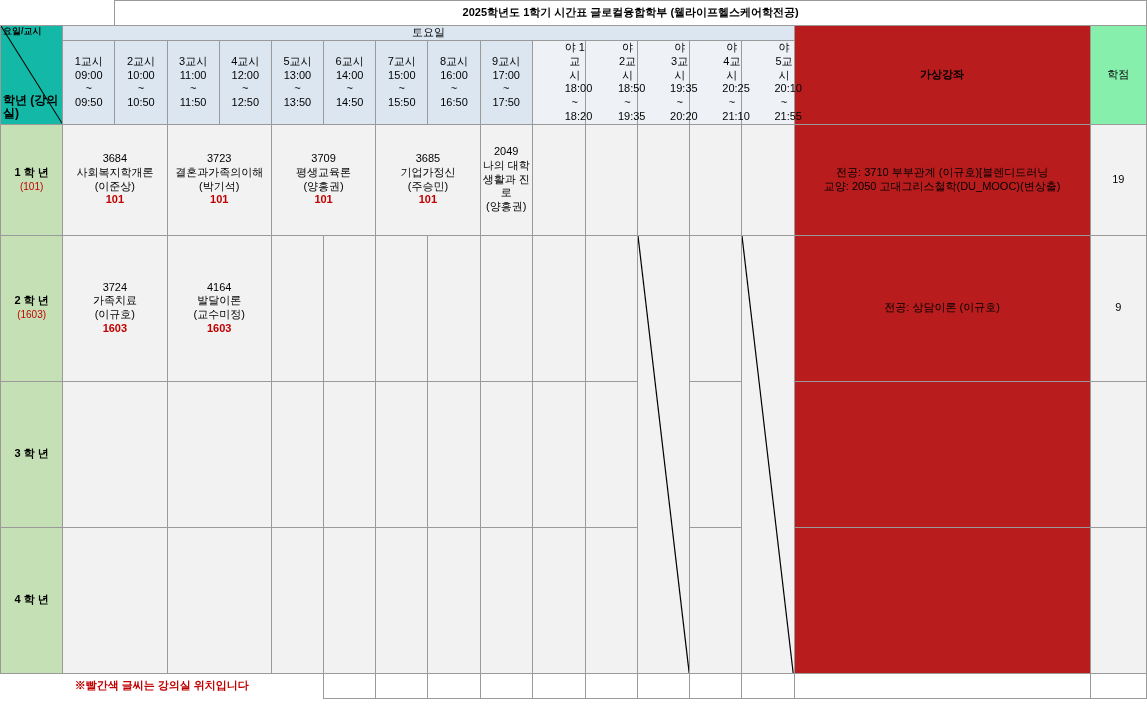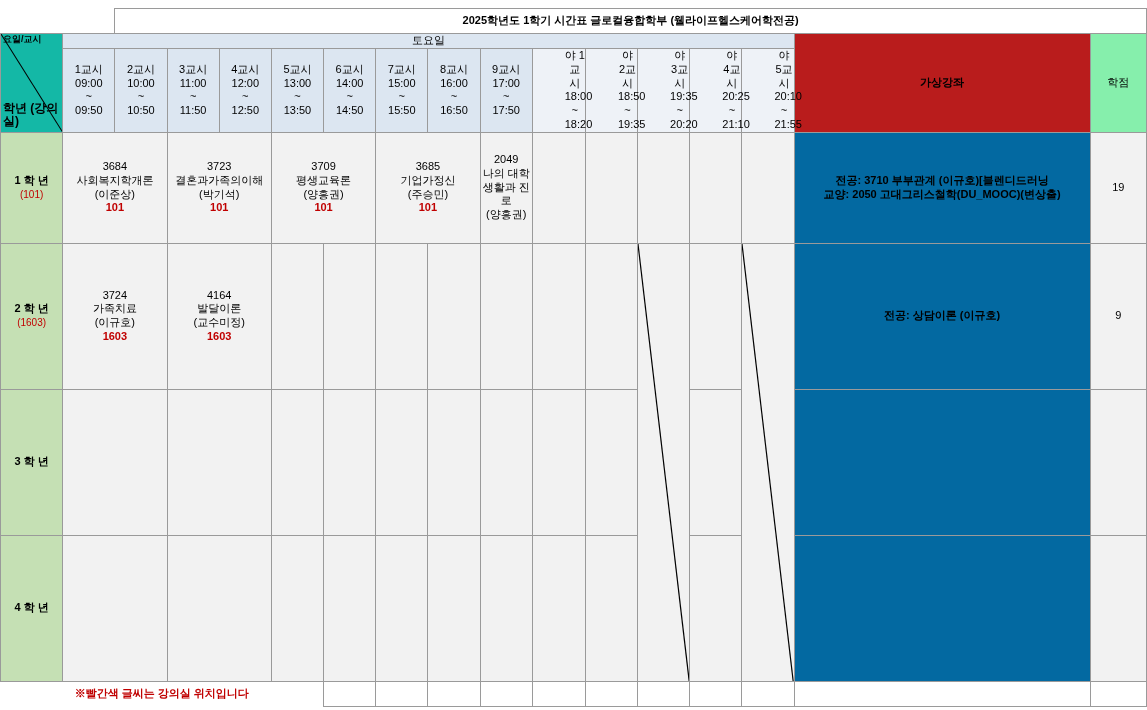--- a/index.html
+++ b/index.html
@@ -17,21 +17,20 @@
   }
   .sheet {
     position: relative;
     width: 1147px;
     height: 710px;
   }
   table.tt {
     border-collapse: collapse;
     table-layout: fixed;
     width: 1147px;
-    margin-top: 8px;
   }
   table.tt td {
     border: 1px solid #9a9a9a;
     vertical-align: middle;
     text-align: center;
     padding: 0;
     font-size: 11px;
     line-height: 1.25;
   }
   .title-row td {
@@ -116,26 +115,25 @@
   .cls {
     background: #f2f2f2;
     font-size: 11px;
     line-height: 1.45;
   }
   .cls .room {
     color: #c00000;
     font-weight: bold;
   }
   .virtual {
-    background: #0369a1;
+    background: #b91c1c;
     text-align: left;
     padding: 0 0 0 8px;
     font-size: 11px;
     line-height: 1.6;
-    font-weight: bold;
   }
   .credit {
     background: #f2f2f2;
     font-size: 12px;
   }
   .slash {
     position: relative;
     background: #f2f2f2;
     overflow: hidden;
   }

